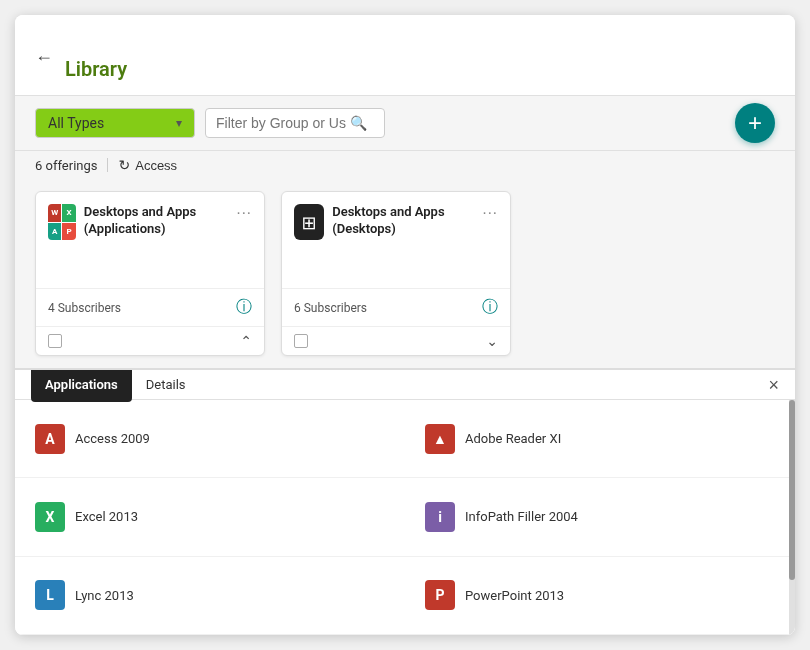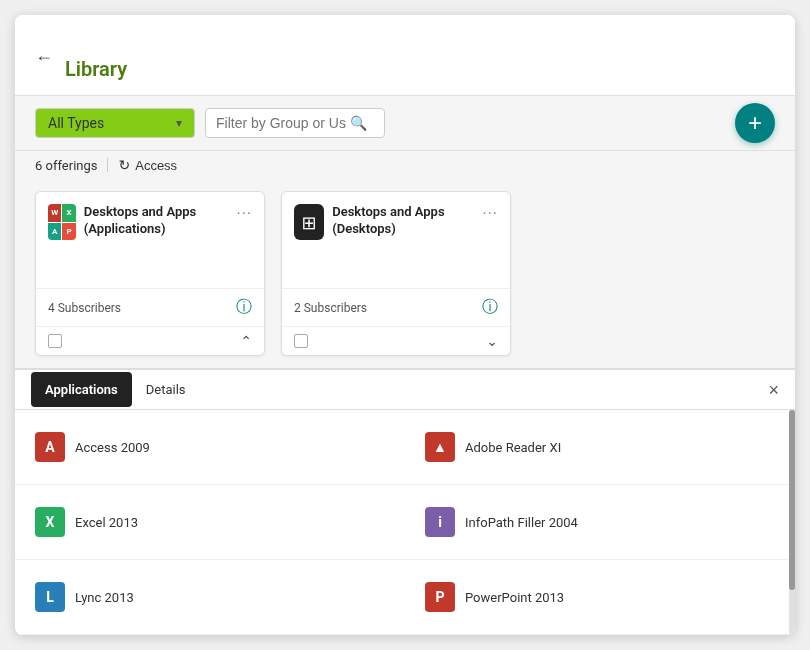--- a/index.html
+++ b/index.html
@@ -247,21 +247,21 @@
       background: #fff;
       overflow: hidden;
     }
     .panel-header {
       display: flex;
       align-items: center;
       padding: 0 16px;
       background: #fff;
       border-bottom: 1px solid #e0e0e0;
       flex-shrink: 0;
-      height: 40px;
+      height: 30px;
     }
     .tab {
       padding: 10px 14px;
       font-size: 13px;
       cursor: pointer;
       color: #333;
     }
     .tab.active {
       background: #222;
       color: #fff;
@@ -392,21 +392,21 @@
     <div class="card">
       <div class="card-top">
         <div class="card-icon-title">
           <div class="card-icon-desktop">⊞</div>
           <span class="card-title">Desktops and Apps (Desktops)</span>
         </div>
         <span class="more-btn">···</span>
       </div>
       <div class="card-body"></div>
       <div class="card-footer">
-        <span class="subscribers-text">2 Subscribers</span>
+        <span class="subscribers-text">6 Subscribers</span>
         <span class="info-icon">ⓘ</span>
       </div>
       <div class="card-actions">
         <div class="checkbox"></div>
         <button class="expand-btn">⌄</button>
       </div>
     </div>
   </div>
 
   <div class="bottom-panel">

